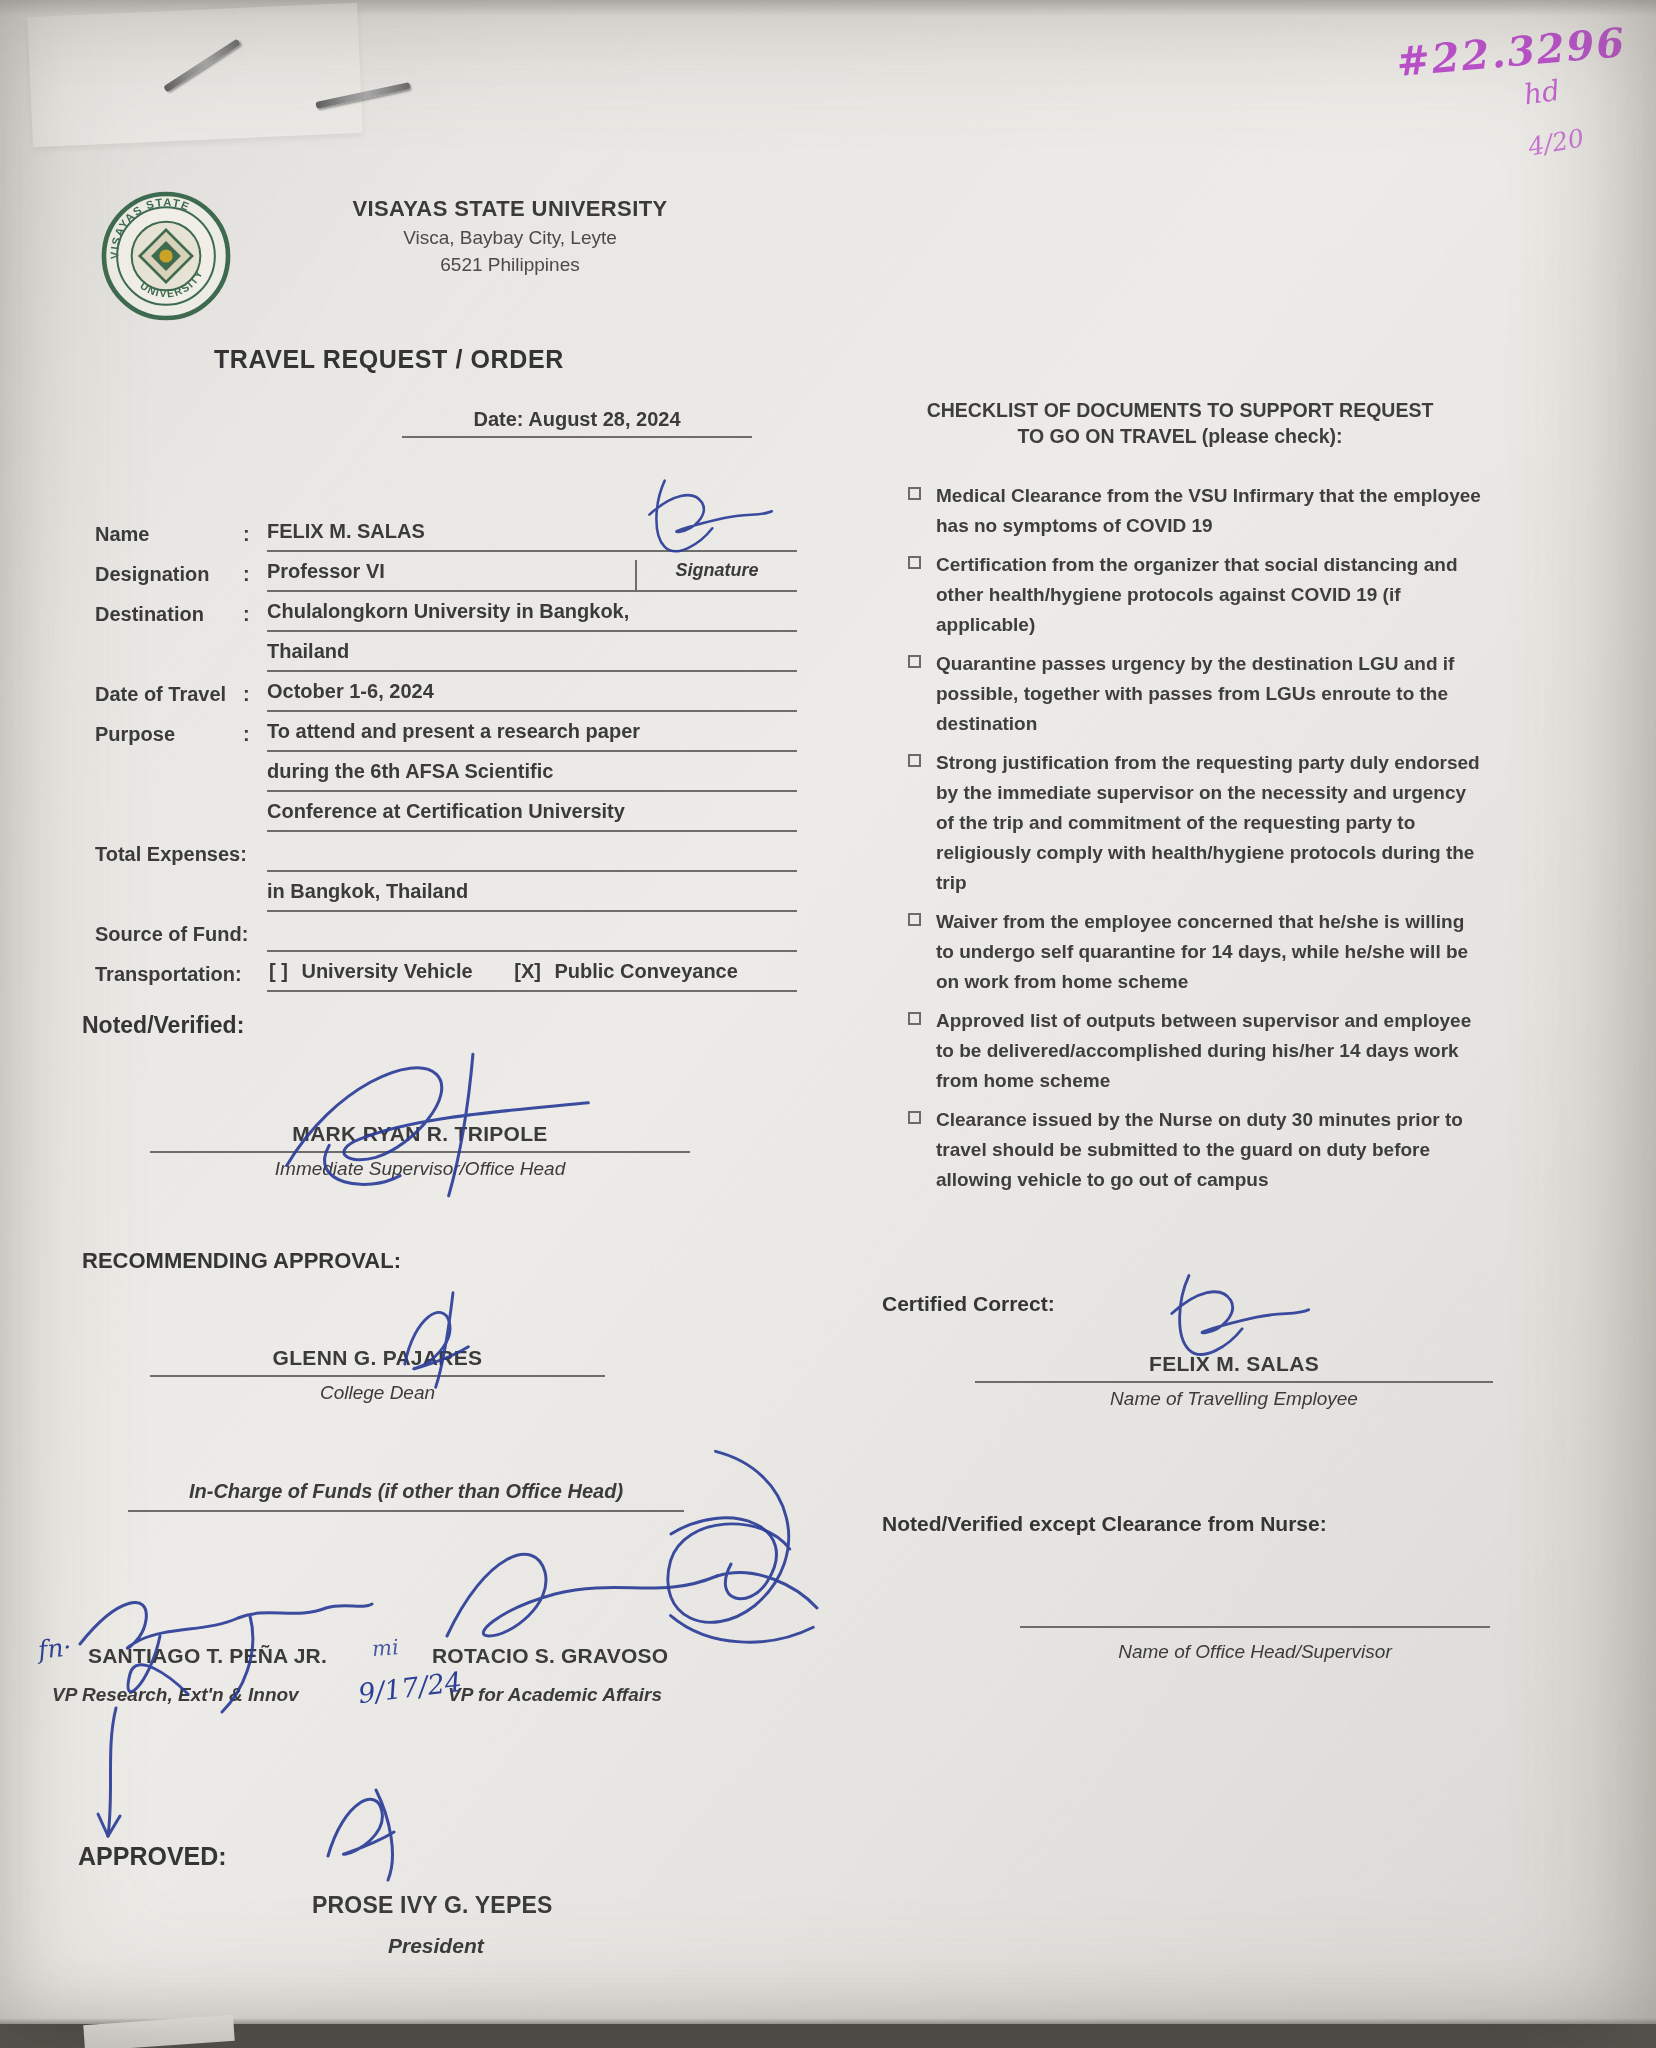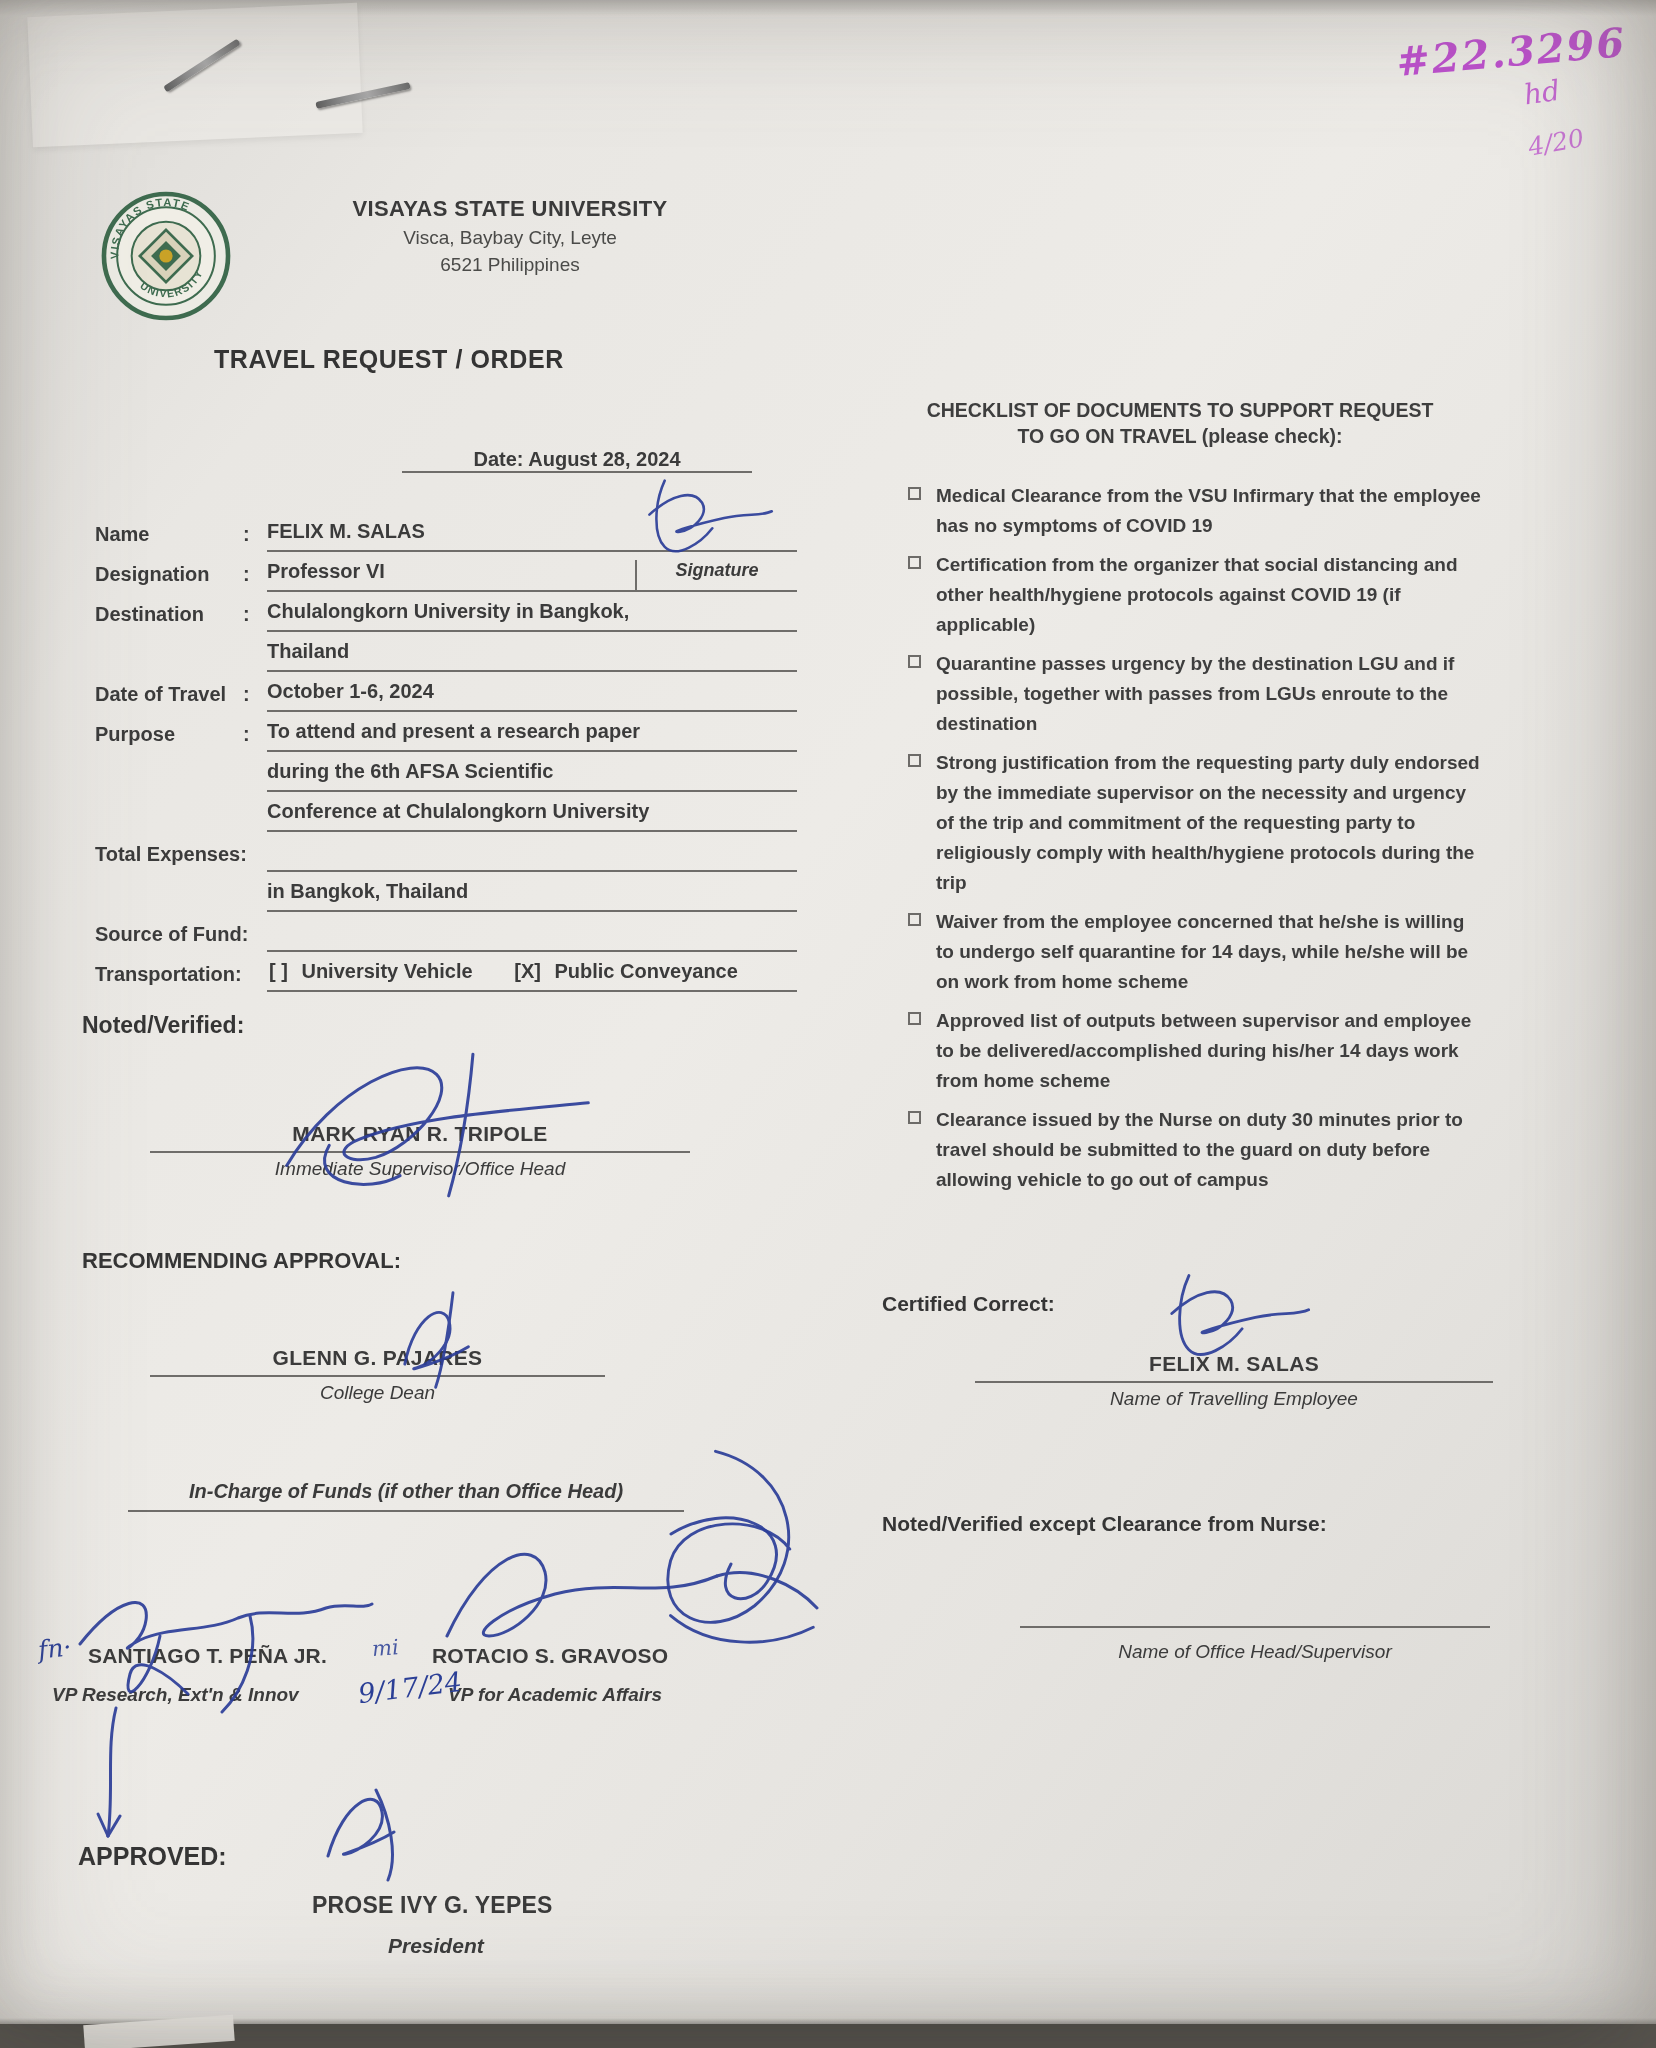--- a/index.html
+++ b/index.html
@@ -42,21 +42,21 @@
   .hw-date{ left:358px; top:1672px; font-size:27px; transform:rotate(-7deg); }
 
   
   .seal{ position:absolute; left:100px; top:190px; width:132px; height:132px; }
   .uni-head{ position:absolute; left:300px; top:196px; width:420px; text-align:center; color:#3a3a3a; }
   .uni-name{ font-size:22px; font-weight:bold; letter-spacing:.4px; }
   .uni-addr{ font-size:19px; margin-top:5px; color:#4a4a48; }
   .doc-title{ position:absolute; left:214px; top:345px; font-size:25px; font-weight:bold; letter-spacing:.6px; color:#343434; }
 
   .date-row{ position:absolute; left:402px; top:408px; width:350px; text-align:center;
-    border-bottom:2px solid #6f6d6a; font-size:20px; font-weight:bold;margin-top:40px; }
+    border-bottom:2px solid #6f6d6a; padding-bottom:5px; font-size:20px; font-weight:bold; }
   .date-row span{ display:inline; }
 
   
   .form{ position:absolute; left:95px; top:512px; width:702px; }
   .frow{ display:flex; align-items:flex-end; height:40px; }
   .flabel{ width:148px; font-weight:bold; font-size:20px; padding-bottom:6px; flex:none; }
   .flabelw{ width:172px; font-weight:bold; font-size:20px; padding-bottom:6px; flex:none; }
   .fcolon{ width:24px; font-weight:bold; font-size:20px; padding-bottom:6px; flex:none; }
   .findent{ width:172px; flex:none; }
   .fval{ flex:1; border-bottom:2px solid #6f6d6a; font-weight:bold; font-size:20px; padding-bottom:6px; min-height:32px; }
@@ -166,21 +166,21 @@
       <span class="flabel">Purpose</span>
       <span class="fcolon">:</span>
       <span class="fval">To attend and present a research paper</span>
     </div>
     <div class="frow">
       <span class="findent"></span>
       <span class="fval">during the 6th AFSA Scientific</span>
     </div>
     <div class="frow">
       <span class="findent"></span>
-      <span class="fval">Conference at Chulalongkorn University</span>
+      <span class="fval">Conference at Certification University</span>
     </div>
     <div class="frow">
       <span class="flabelw">Total Expenses:</span>
       <span class="fval"></span>
     </div>
     <div class="frow">
       <span class="findent"></span>
       <span class="fval">in Bangkok, Thailand</span>
     </div>
     <div class="frow">

